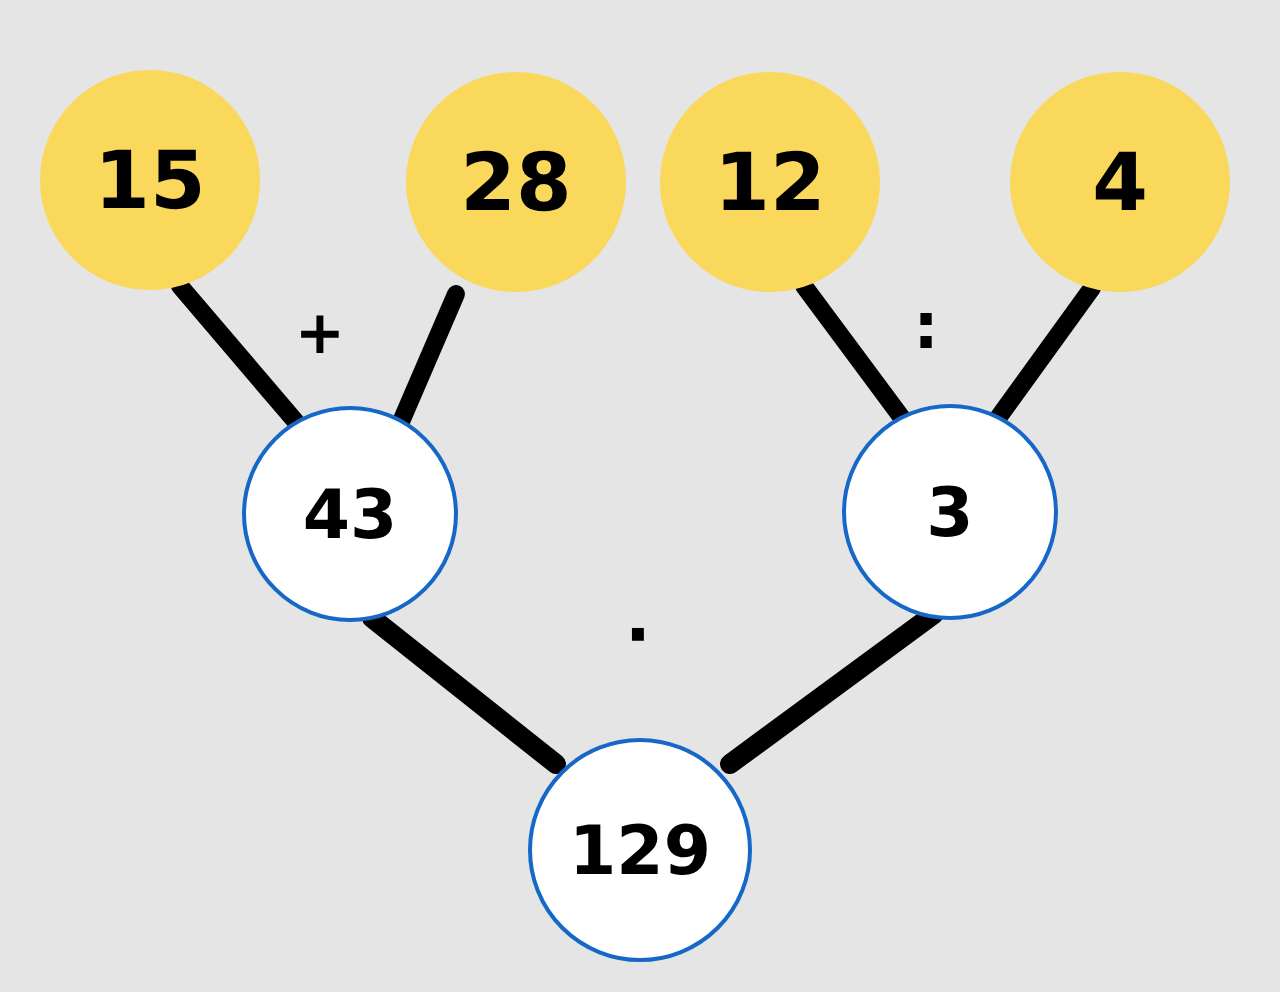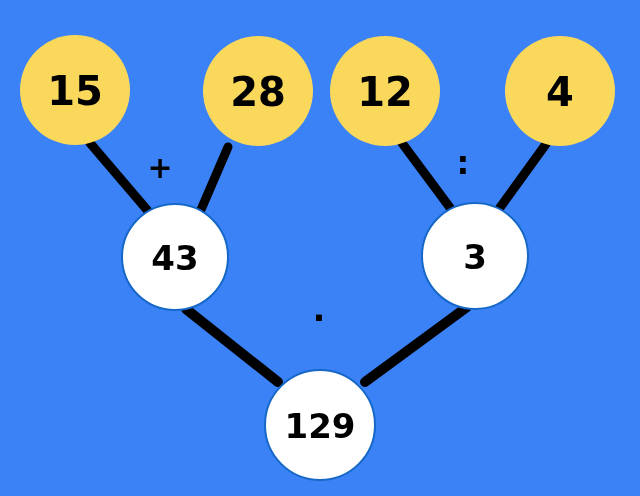--- a/index.html
+++ b/index.html
@@ -4,21 +4,21 @@
 <style>
   html, body {
     margin: 0;
     padding: 0;
     background: #ffffff;
   }
   #canvas {
     position: relative;
     width: 640px;
     height: 496px;
-    background: #3b82f6;
+    background: #e5e5e5;
     overflow: hidden;
     font-family: "DejaVu Sans", sans-serif;
   }
   #tree-svg {
     position: absolute;
     left: 0;
     top: 0;
     width: 640px;
     height: 496px;
     display: block;

